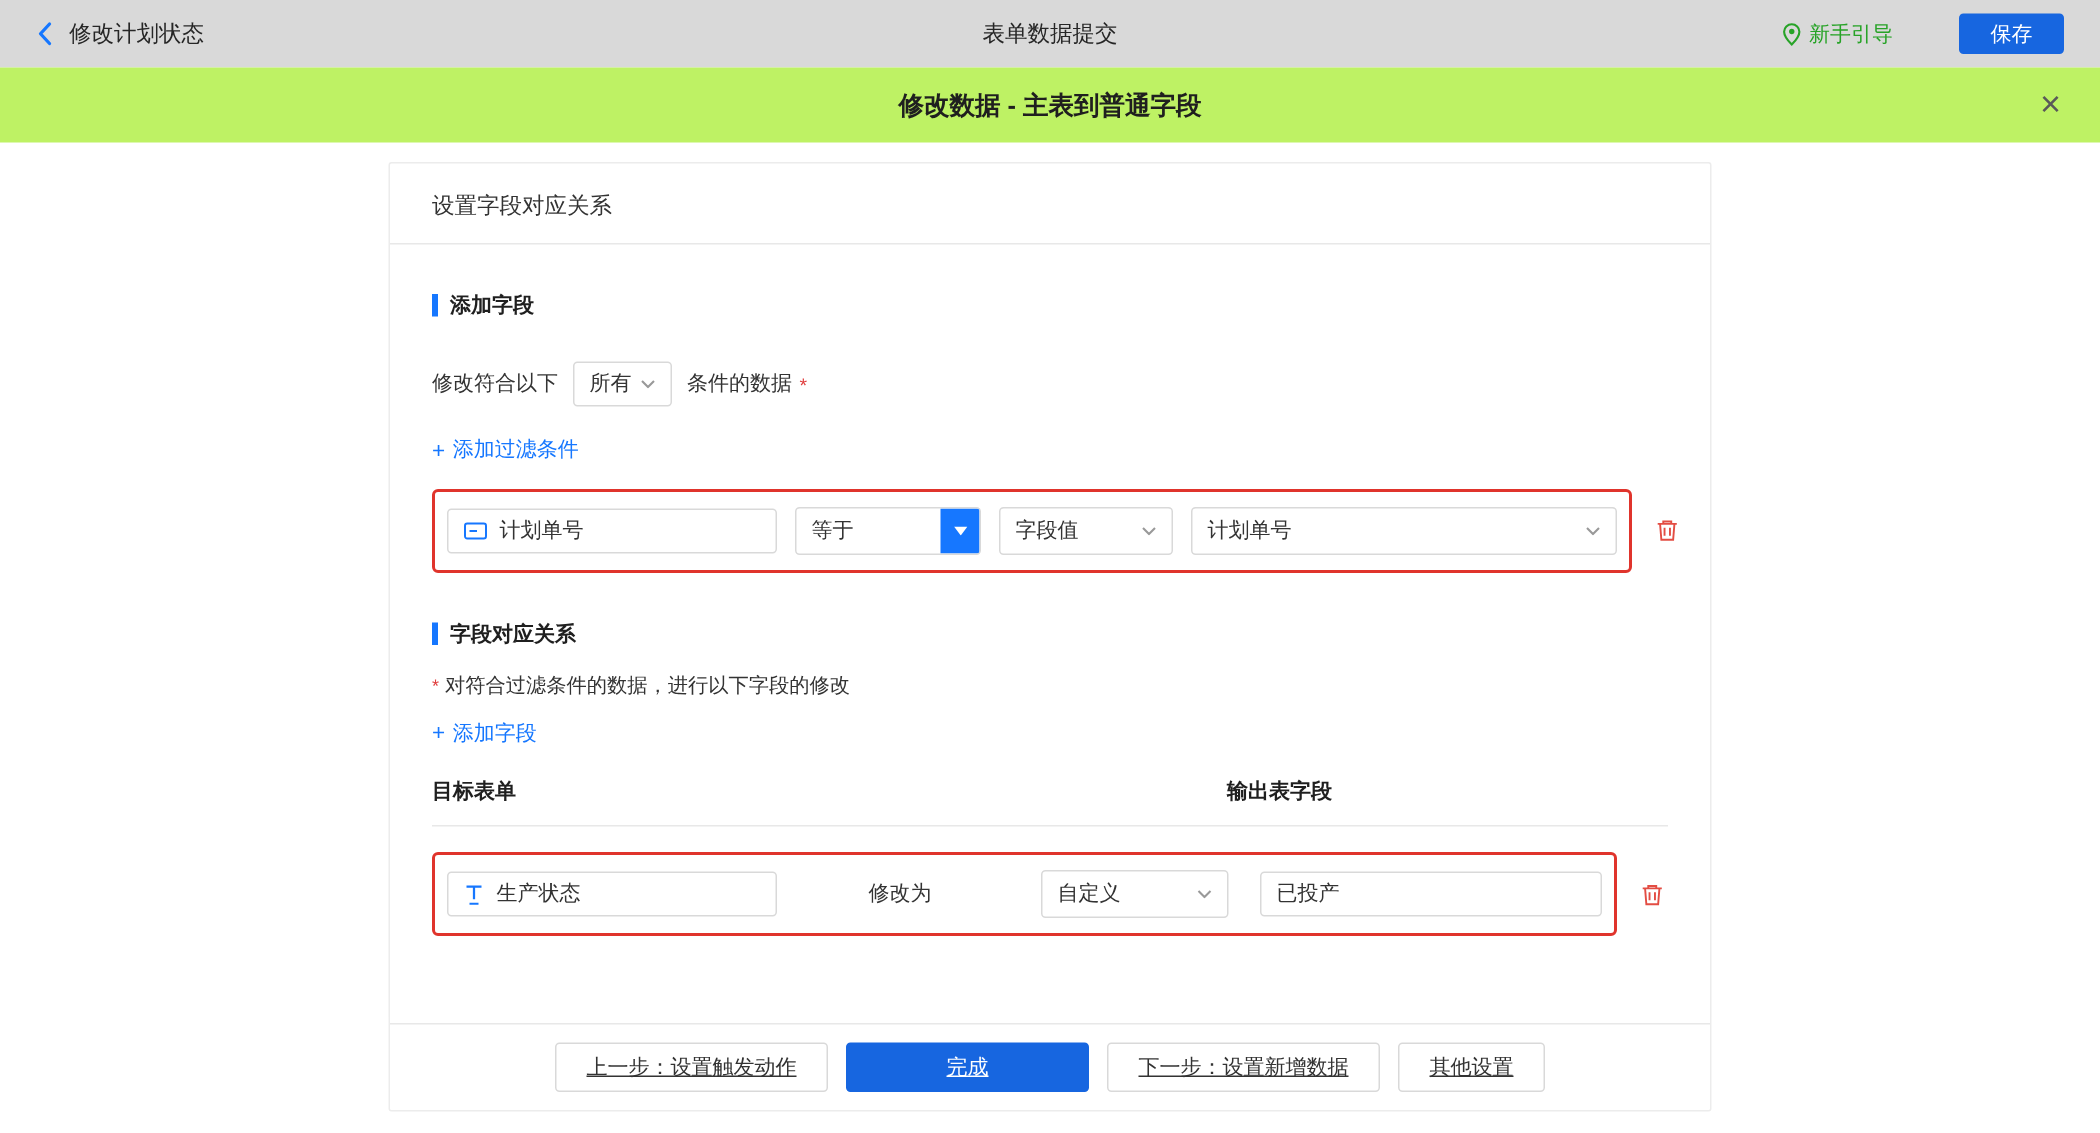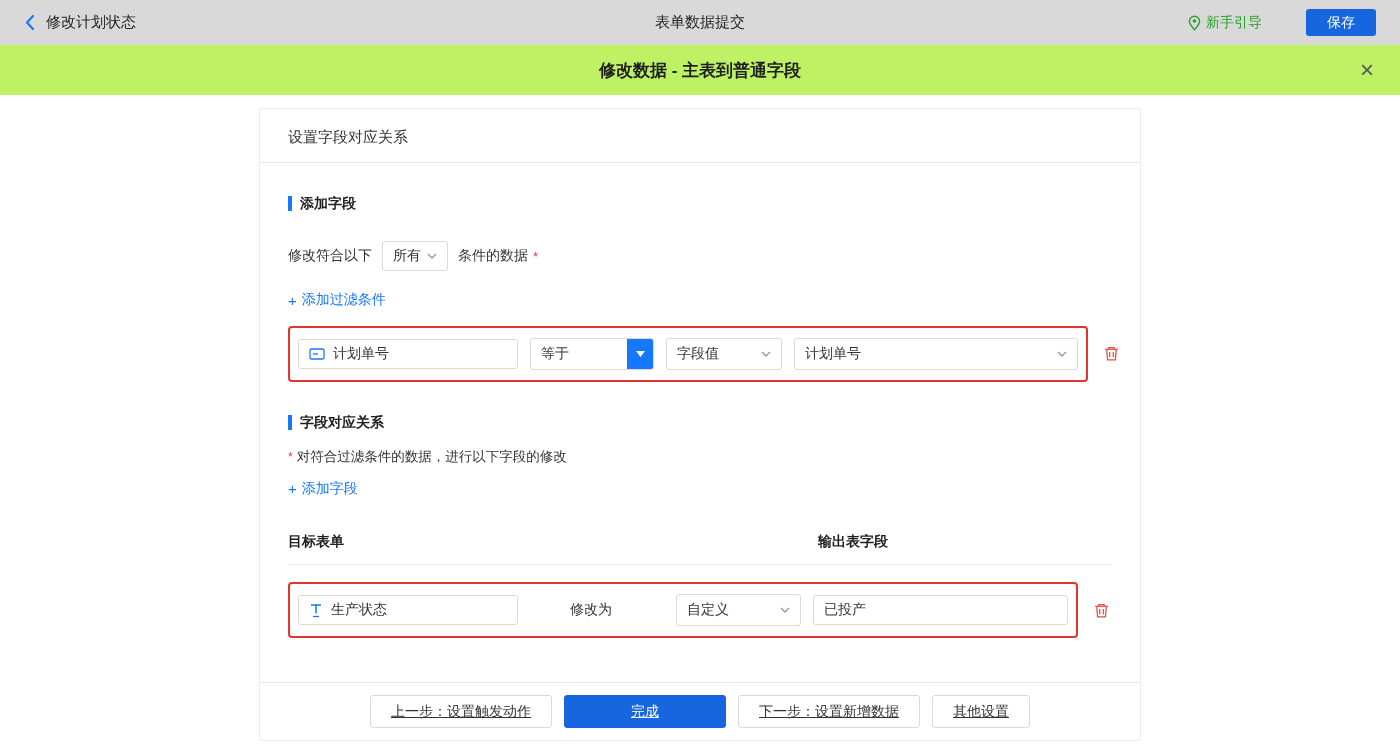--- a/index.html
+++ b/index.html
@@ -48,41 +48,41 @@
   .w284 { width:284px; }
   .w125 { width:125px; margin-left:64px; }
 
   .add-link { margin-top:20px; display:inline-flex; align-items:center; gap:5px;
     color:#1677ff; font-size:14px; cursor:pointer; }
   .plus { font-size:15px; }
 
   .rule-row { margin-top:16px; display:flex; align-items:center; gap:13px; }
   .red-box { flex:1; border:2px solid #e0342c; border-radius:4px; padding:10px 8px;
     display:flex; align-items:center; gap:12px; background:#fff; }
-  .red-box.spread { gap:0; }
+  .red-box.spread { gap:9px; }
 
   .field-input { width:220px; height:30px; border:1px solid #d9d9d9; border-radius:3px;
     display:flex; align-items:center; gap:8px; padding:0 10px; font-size:14px;
     background:#fff; cursor:text; }
   .combo { display:flex; width:124px; height:32px; border:1px solid #d9d9d9;
     border-radius:3px; overflow:hidden; cursor:pointer; background:#fff; }
   .combo-text { flex:1; display:flex; align-items:center; padding:0 10px; font-size:14px; }
   .combo-btn { width:26px; background:#1677ff; display:flex; align-items:center;
     justify-content:center; }
   .trash-btn { background:none; border:none; cursor:pointer; padding:2px; display:flex; }
 
   .mid-label { margin-left:52px; font-size:14px; color:#333; }
   .value-input { flex:1; height:30px; border:1px solid #d9d9d9; border-radius:3px;
     display:flex; align-items:center; padding:12px 10px; margin-left:12px; font-size:14px;
     cursor:text; }
 
   .desc { margin-top:18px; font-size:13.5px; color:#333; }
   .desc .req-lead { color:#e03e3e; margin-right:4px; font-size:12px; }
 
-  .cols { margin-top:35px; padding-bottom:13px; border-bottom:1px solid #e8e8e8;
+  .cols { margin-top:21px; padding-bottom:13px; border-bottom:1px solid #e8e8e8;
     display:flex; font-weight:700; font-size:14px; color:#1f1f1f; }
   .cols .c1 { width:530px; }
 
   
   .panel-footer { border-top:1px solid #e8e8e8; padding:12px 0; display:flex;
     justify-content:center; gap:12px; }
   .btn { height:33px; padding:0 20px; border:1px solid #d9d9d9; border-radius:3px;
     background:#fff; font-size:14px; color:#333; cursor:pointer; font-family:inherit;text-decoration:underline; }
   .btn-primary { background:#1766e0; border-color:#1766e0; color:#fff; min-width:162px; }
 </style>

